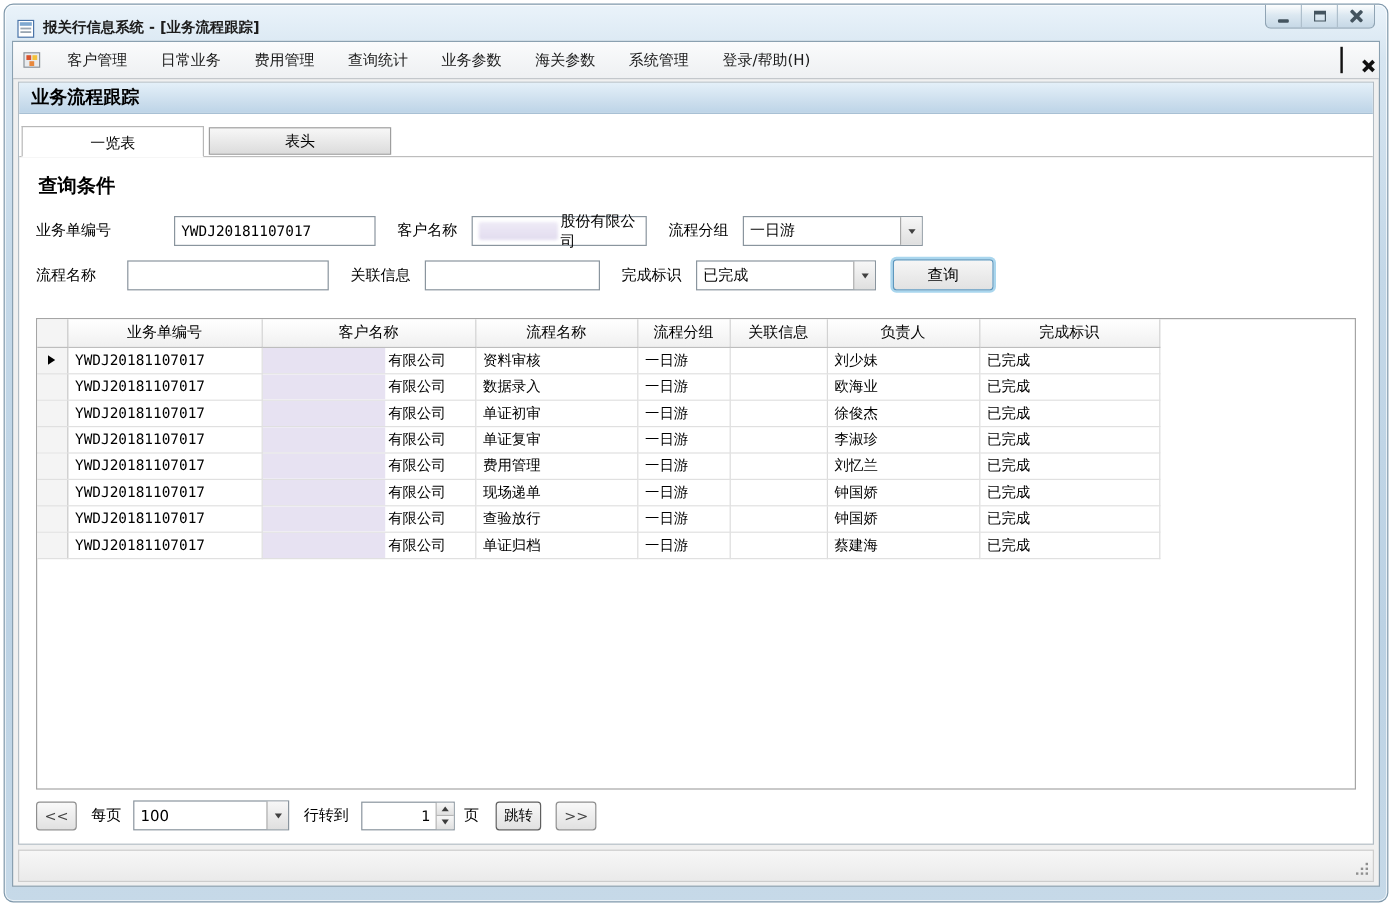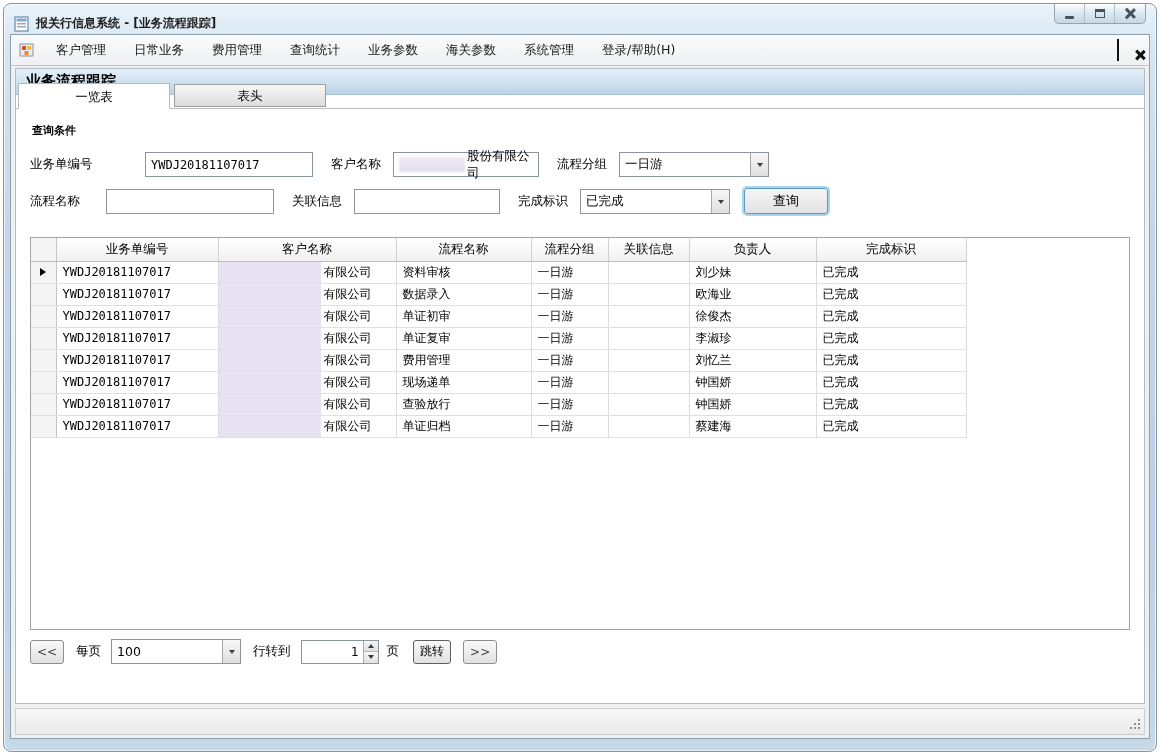--- a/index.html
+++ b/index.html
@@ -54,29 +54,29 @@
   .m-close::after { transform:rotate(-45deg); }
 
   
   .form-area { flex:1; min-height:0; margin:2px 4px 0 4px; border:1px solid #b2bcc4; background:#fff; display:flex; flex-direction:column; }
   .page-header {
     flex:none; height:26px; display:flex; align-items:center; padding-left:10px;
     background:linear-gradient(180deg,#e4f0f9,#c9dcec 70%,#bdd4e7);
     border-bottom:1px solid #a8c0d4;
     font-size:15px; font-weight:bold; color:#000;font-family:Liberation Mono, monospace;
   }
-  .tabstrip { flex:none; height:14px; display:flex; align-items:flex-end; background:#fff; border-bottom:1px solid #bdbdbd; padding-left:2px; }
+  .tabstrip { flex:none; height:36px; display:flex; align-items:flex-end; background:#fff; border-bottom:1px solid #bdbdbd; padding-left:2px; }
   .tab { width:152px; text-align:center; font-size:12.5px; cursor:default; }
   .tab.active { height:26px; line-height:25px; background:#fff; border:1px solid #b8b8b8; border-bottom:1px solid #fff; margin-bottom:-1px; }
   .tab.inactive { height:23px; line-height:21px; background:linear-gradient(#f7f7f7,#dcdcdc); border:1px solid #9e9e9e; margin:0 0 1px 4px; }
 
   .tab-content { flex:1; min-height:0; padding:6px 14px 0 14px; display:flex; flex-direction:column; }
 
   
-  .q-title { font-size:11px; font-weight:bold; margin:8px 0 14px 2px; }
+  .q-title { font-size:16px; font-weight:bold; margin:8px 0 14px 2px; }
   .q-row { display:flex; align-items:center; margin-bottom:11px; font-size:12.5px; }
   .q-label { width:76px; flex:none; }
   .q-label.mid, .q-label.rt { width:62px; margin-left:18px; }
   .textbox {
     height:25px; border:1px solid #8a959e; background:#fff; font-size:12.5px; padding:0 5px;
     font-family:Liberation Sans, sans-serif;
   }
   input.textbox { outline:none; }
   .mono { font-family:"DejaVu Sans Mono","Liberation Mono",monospace; font-size:12px;margin-left:39px; }
   .tb1 { width:168px; flex:none; }

